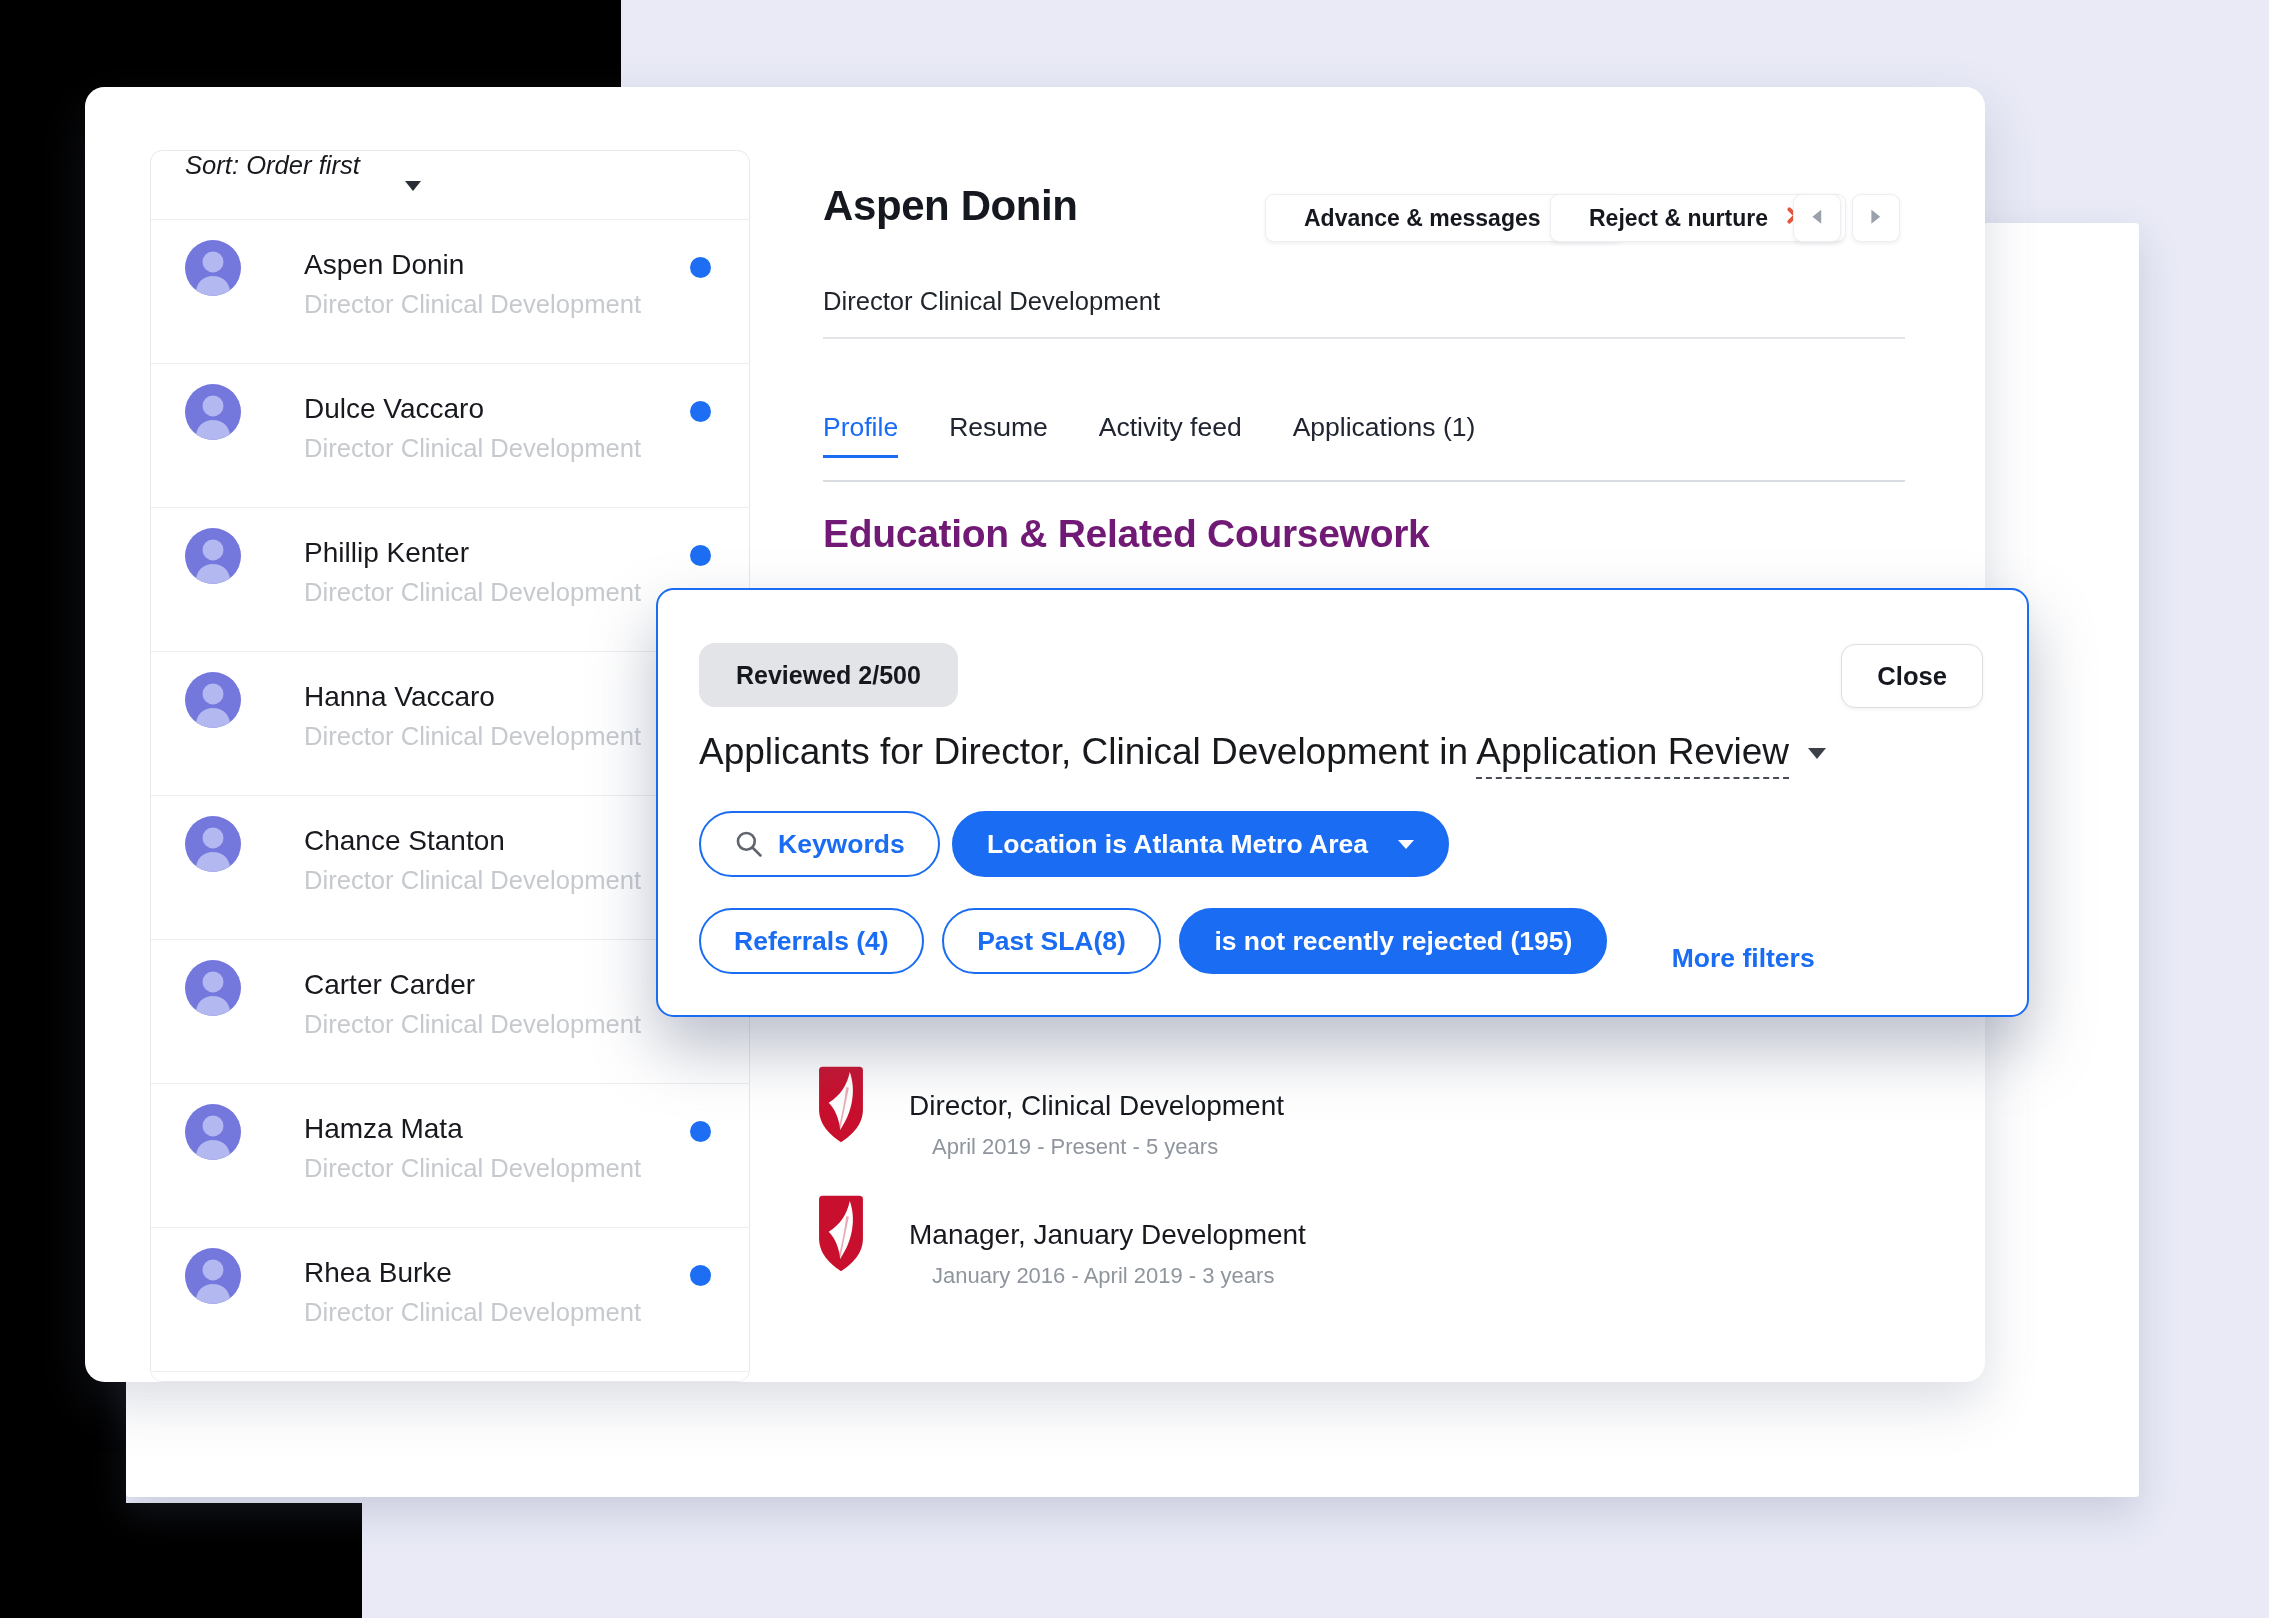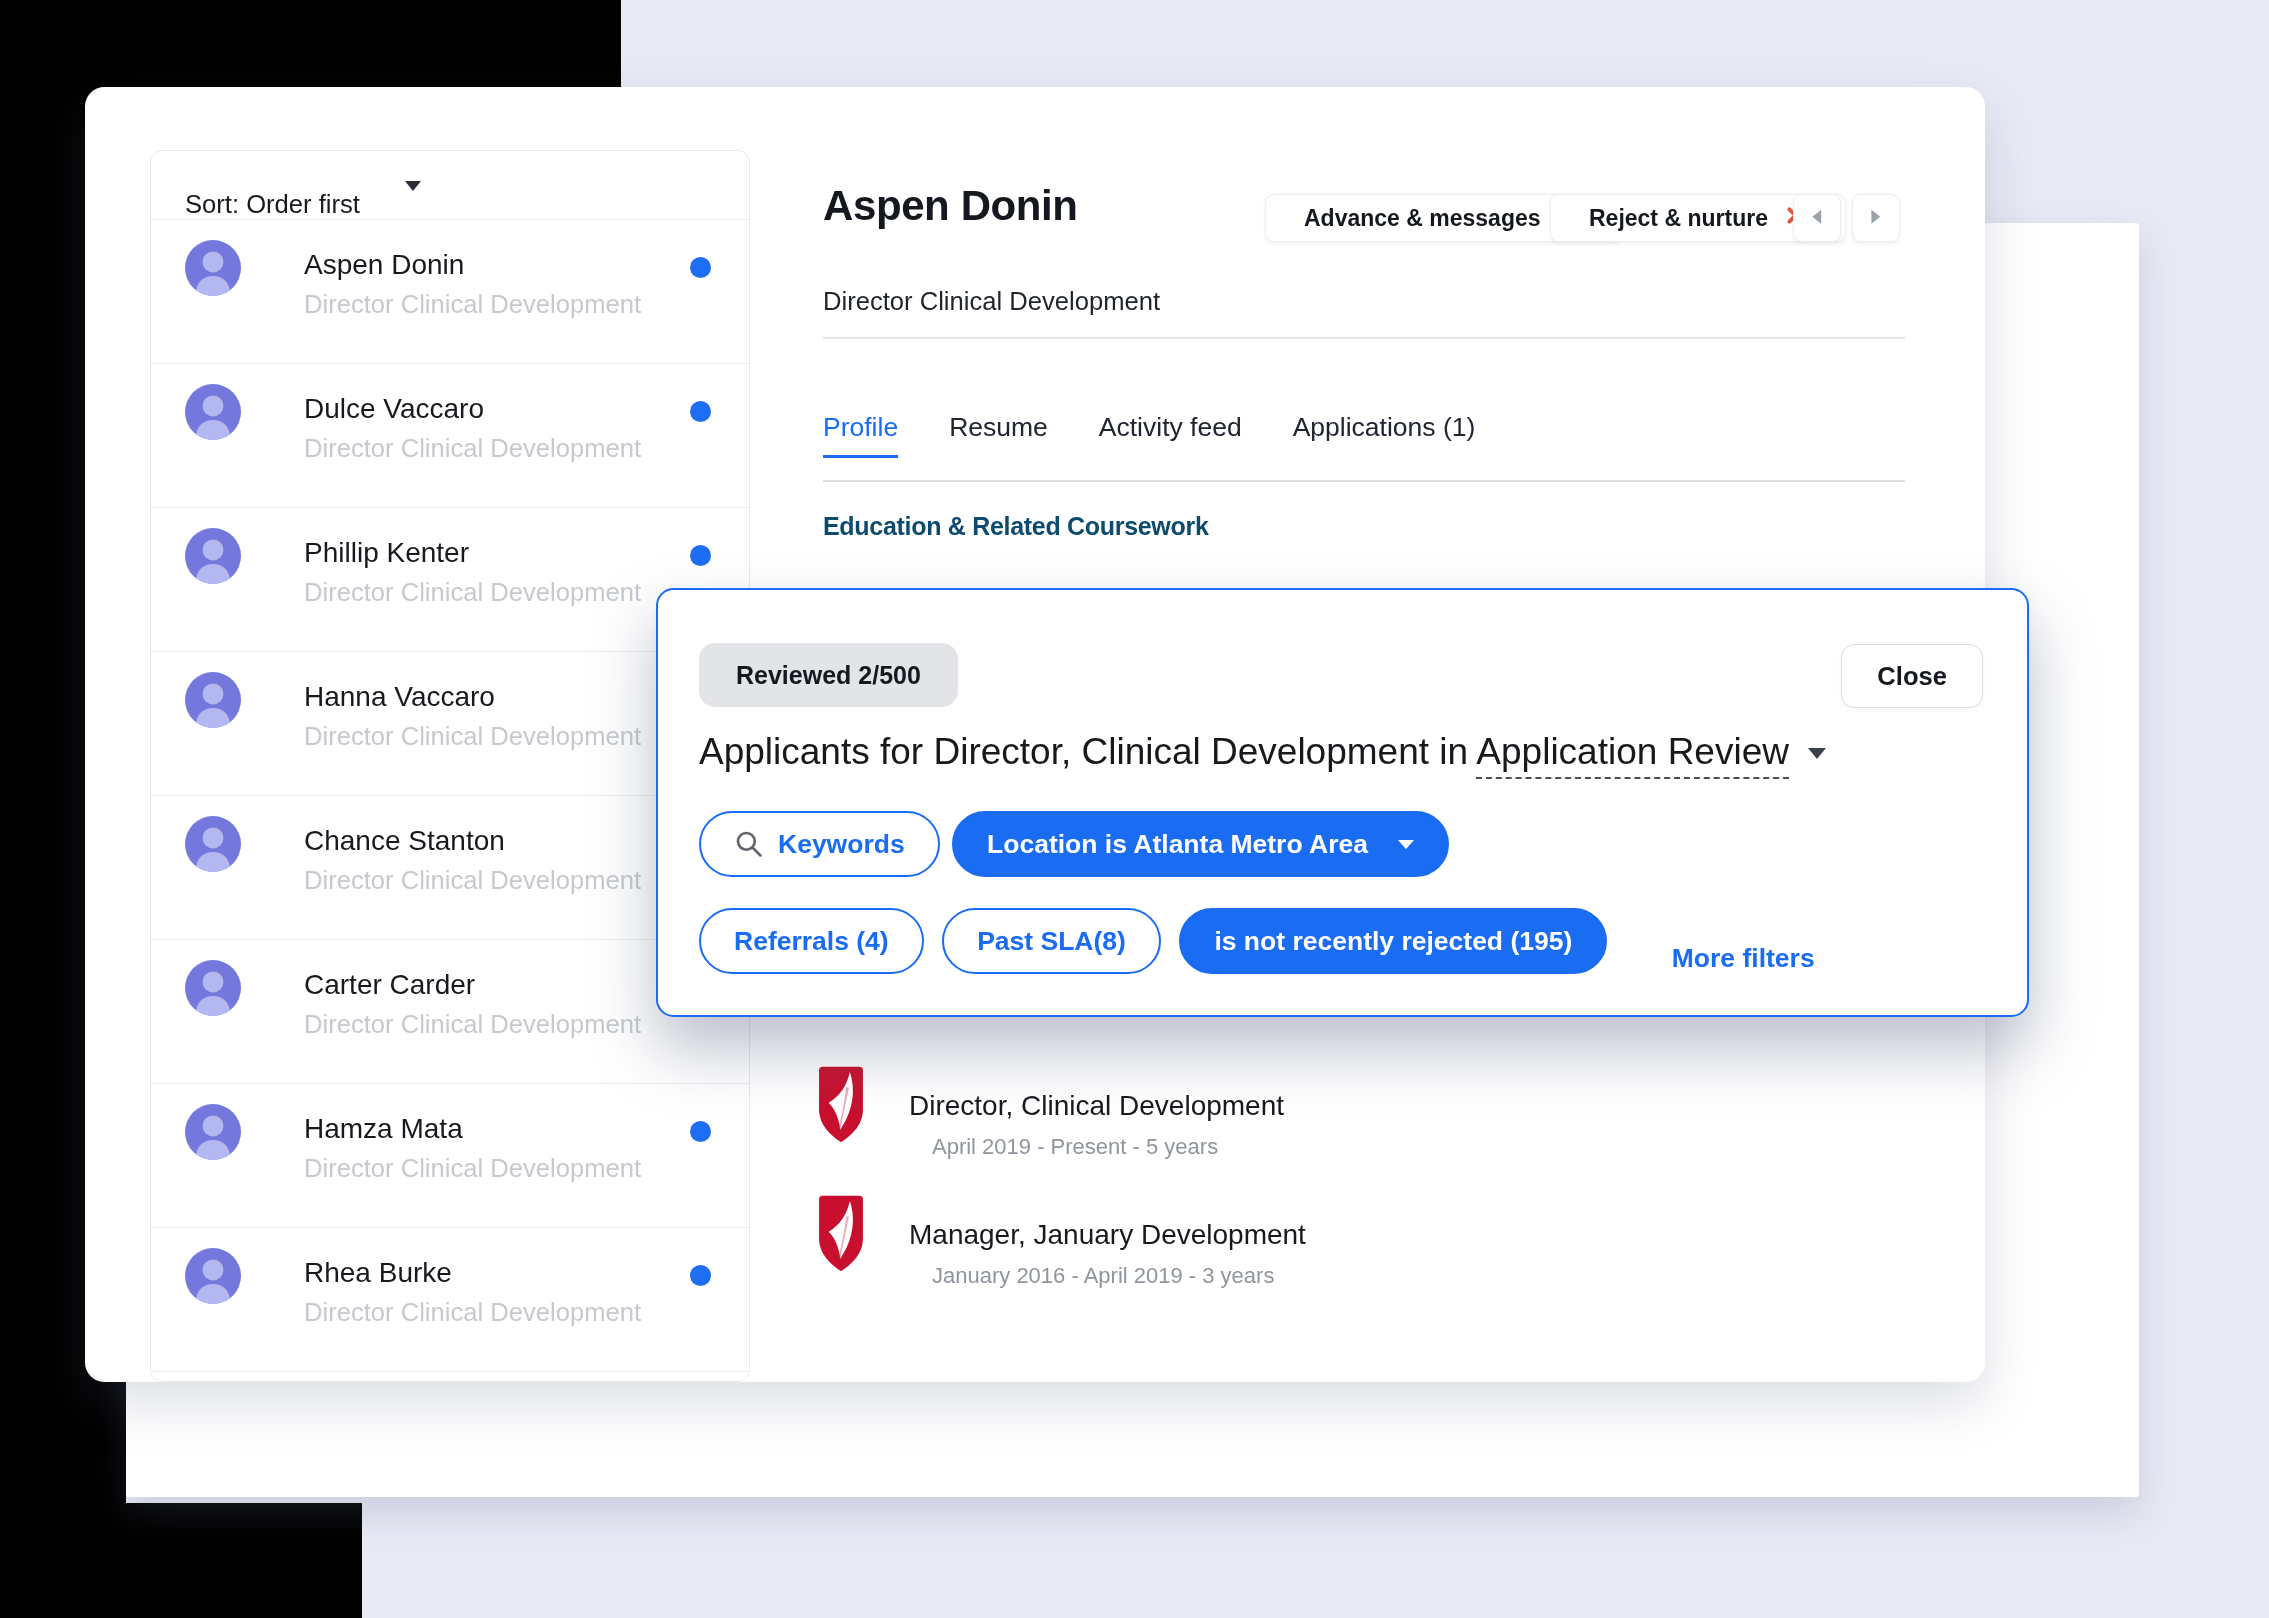--- a/index.html
+++ b/index.html
@@ -13,21 +13,21 @@
   .sheet2{position:absolute;left:126px;top:223px;width:2013px;height:1274px;background:#fff;
           border-radius:3.5px;box-shadow:0 16px 39px rgba(90,100,130,.22);}
 
   
   .card{position:absolute;left:85px;top:87px;width:1900px;height:1295px;background:#fff;
         border-radius:19.4px;box-shadow:0 21px 53px rgba(80,90,120,.20);overflow:hidden;}
 
   
   .sidebar{position:absolute;left:65px;top:63px;width:600px;height:1232px;background:#fff;
            border:1.8px solid #e7e8ec;border-radius:12.4px;overflow:hidden;}
-  .sb-header{position:relative;height:69px;display:flex;align-items:flex-end;border-bottom:1.8px solid #ededf0;cursor:pointer;}
+  .sb-header{position:relative;height:69px;display:flex;align-items:flex-start;border-bottom:1.8px solid #ededf0;cursor:pointer;font-style:italic;}
   .sb-header .lbl{margin-left:34px;font-size:25.6px;color:#17191f;}
   .caret-down{width:0;height:0;border-left:8.8px solid transparent;border-right:8.8px solid transparent;border-top:10.6px solid #2a2e35;}
   .sb-header .caret-down{position:absolute;left:254px;top:30px;}
   .c-row{position:relative;height:144px;border-bottom:1.8px solid #ededf0;cursor:pointer;background:#fff;}
   .avatar{position:absolute;left:34px;top:20px;width:56px;height:56px;border-radius:50%;background:#7477dc;overflow:hidden;}
   .c-name{position:absolute;left:153px;top:29px;font-size:28px;font-weight:500;color:#17191f;}
   .c-title{position:absolute;left:153px;top:70px;font-size:25.6px;color:#c6c9ce;}
   .c-dot{position:absolute;left:539px;top:37px;width:21px;height:21px;border-radius:50%;background:#1d6ef3;}
 
   
@@ -41,21 +41,21 @@
           background:#fff;border:1.8px solid #eceef1;border-radius:8.8px;box-shadow:0 1.8px 4.4px rgba(16,24,40,.06);cursor:pointer;}
   .nav-prev{left:1708px;}
   .nav-next{left:1767px;}
   .p-title{position:absolute;left:738px;top:200px;font-size:25.6px;color:#1f232a;}
   .divider{position:absolute;left:738px;width:1082px;height:1.8px;background:#e3e5e9;}
   .div1{top:250px;}
   .div2{top:393px;background:#d9dce1;}
   .tabs{position:absolute;left:738px;top:325px;display:flex;gap:51px;}
   .tab{font-size:26.5px;color:#202531;padding-bottom:12.4px;cursor:pointer;}
   .tab.active{color:#1a6cf2;border-bottom:3.5px solid #1a6cf2;}
-  .sec-heading{position:absolute;left:738px;top:425px;font-size:25px;font-weight:700;color:#0c4a6e;letter-spacing:-0.3px;}
+  .sec-heading{position:absolute;left:738px;top:425px;font-size:39px;font-weight:700;color:#701a75;letter-spacing:-0.3px;}
 
   
   .exp-row{position:absolute;left:732px;display:flex;align-items:flex-start;}
   .exp-1{top:978px;}
   .exp-2{top:1107px;}
   .exp-logo{width:48px;height:79px;margin-right:44px;flex:none;}
   .exp-role{font-size:28px;font-weight:500;color:#17191f;margin-top:25px;}
   .exp-dates{font-size:22px;color:#8f959d;margin-top:12.4px;margin-left:23px;}
 
   

